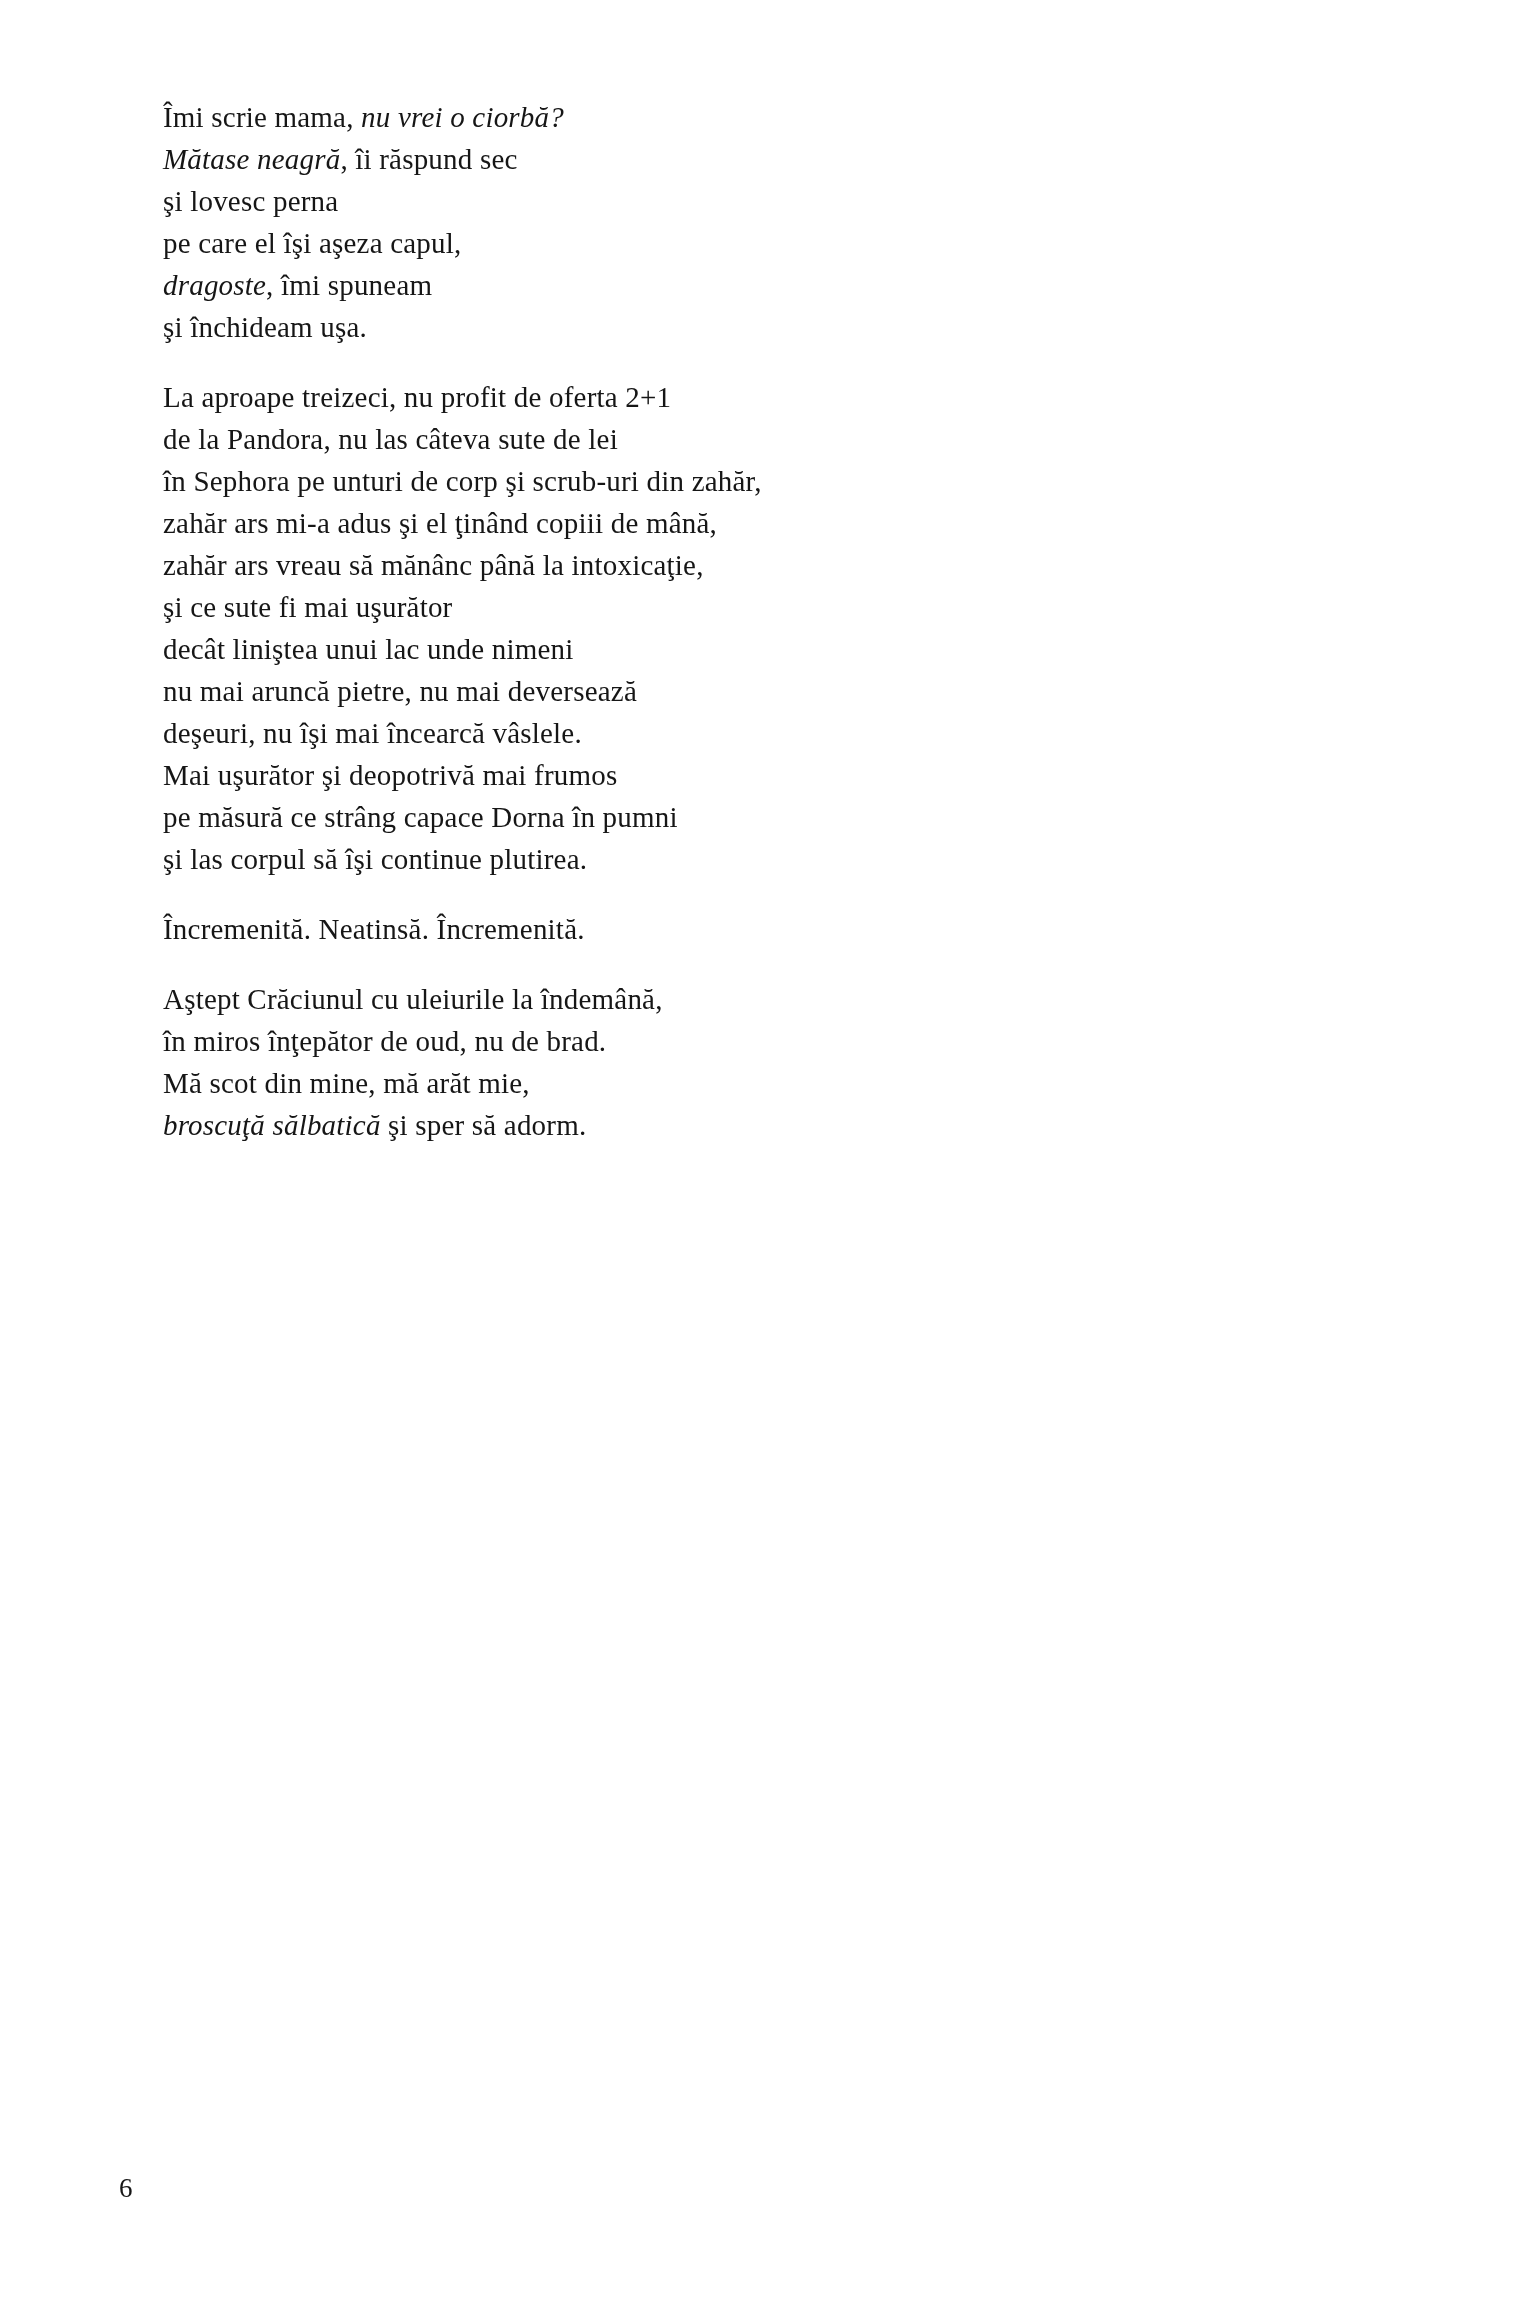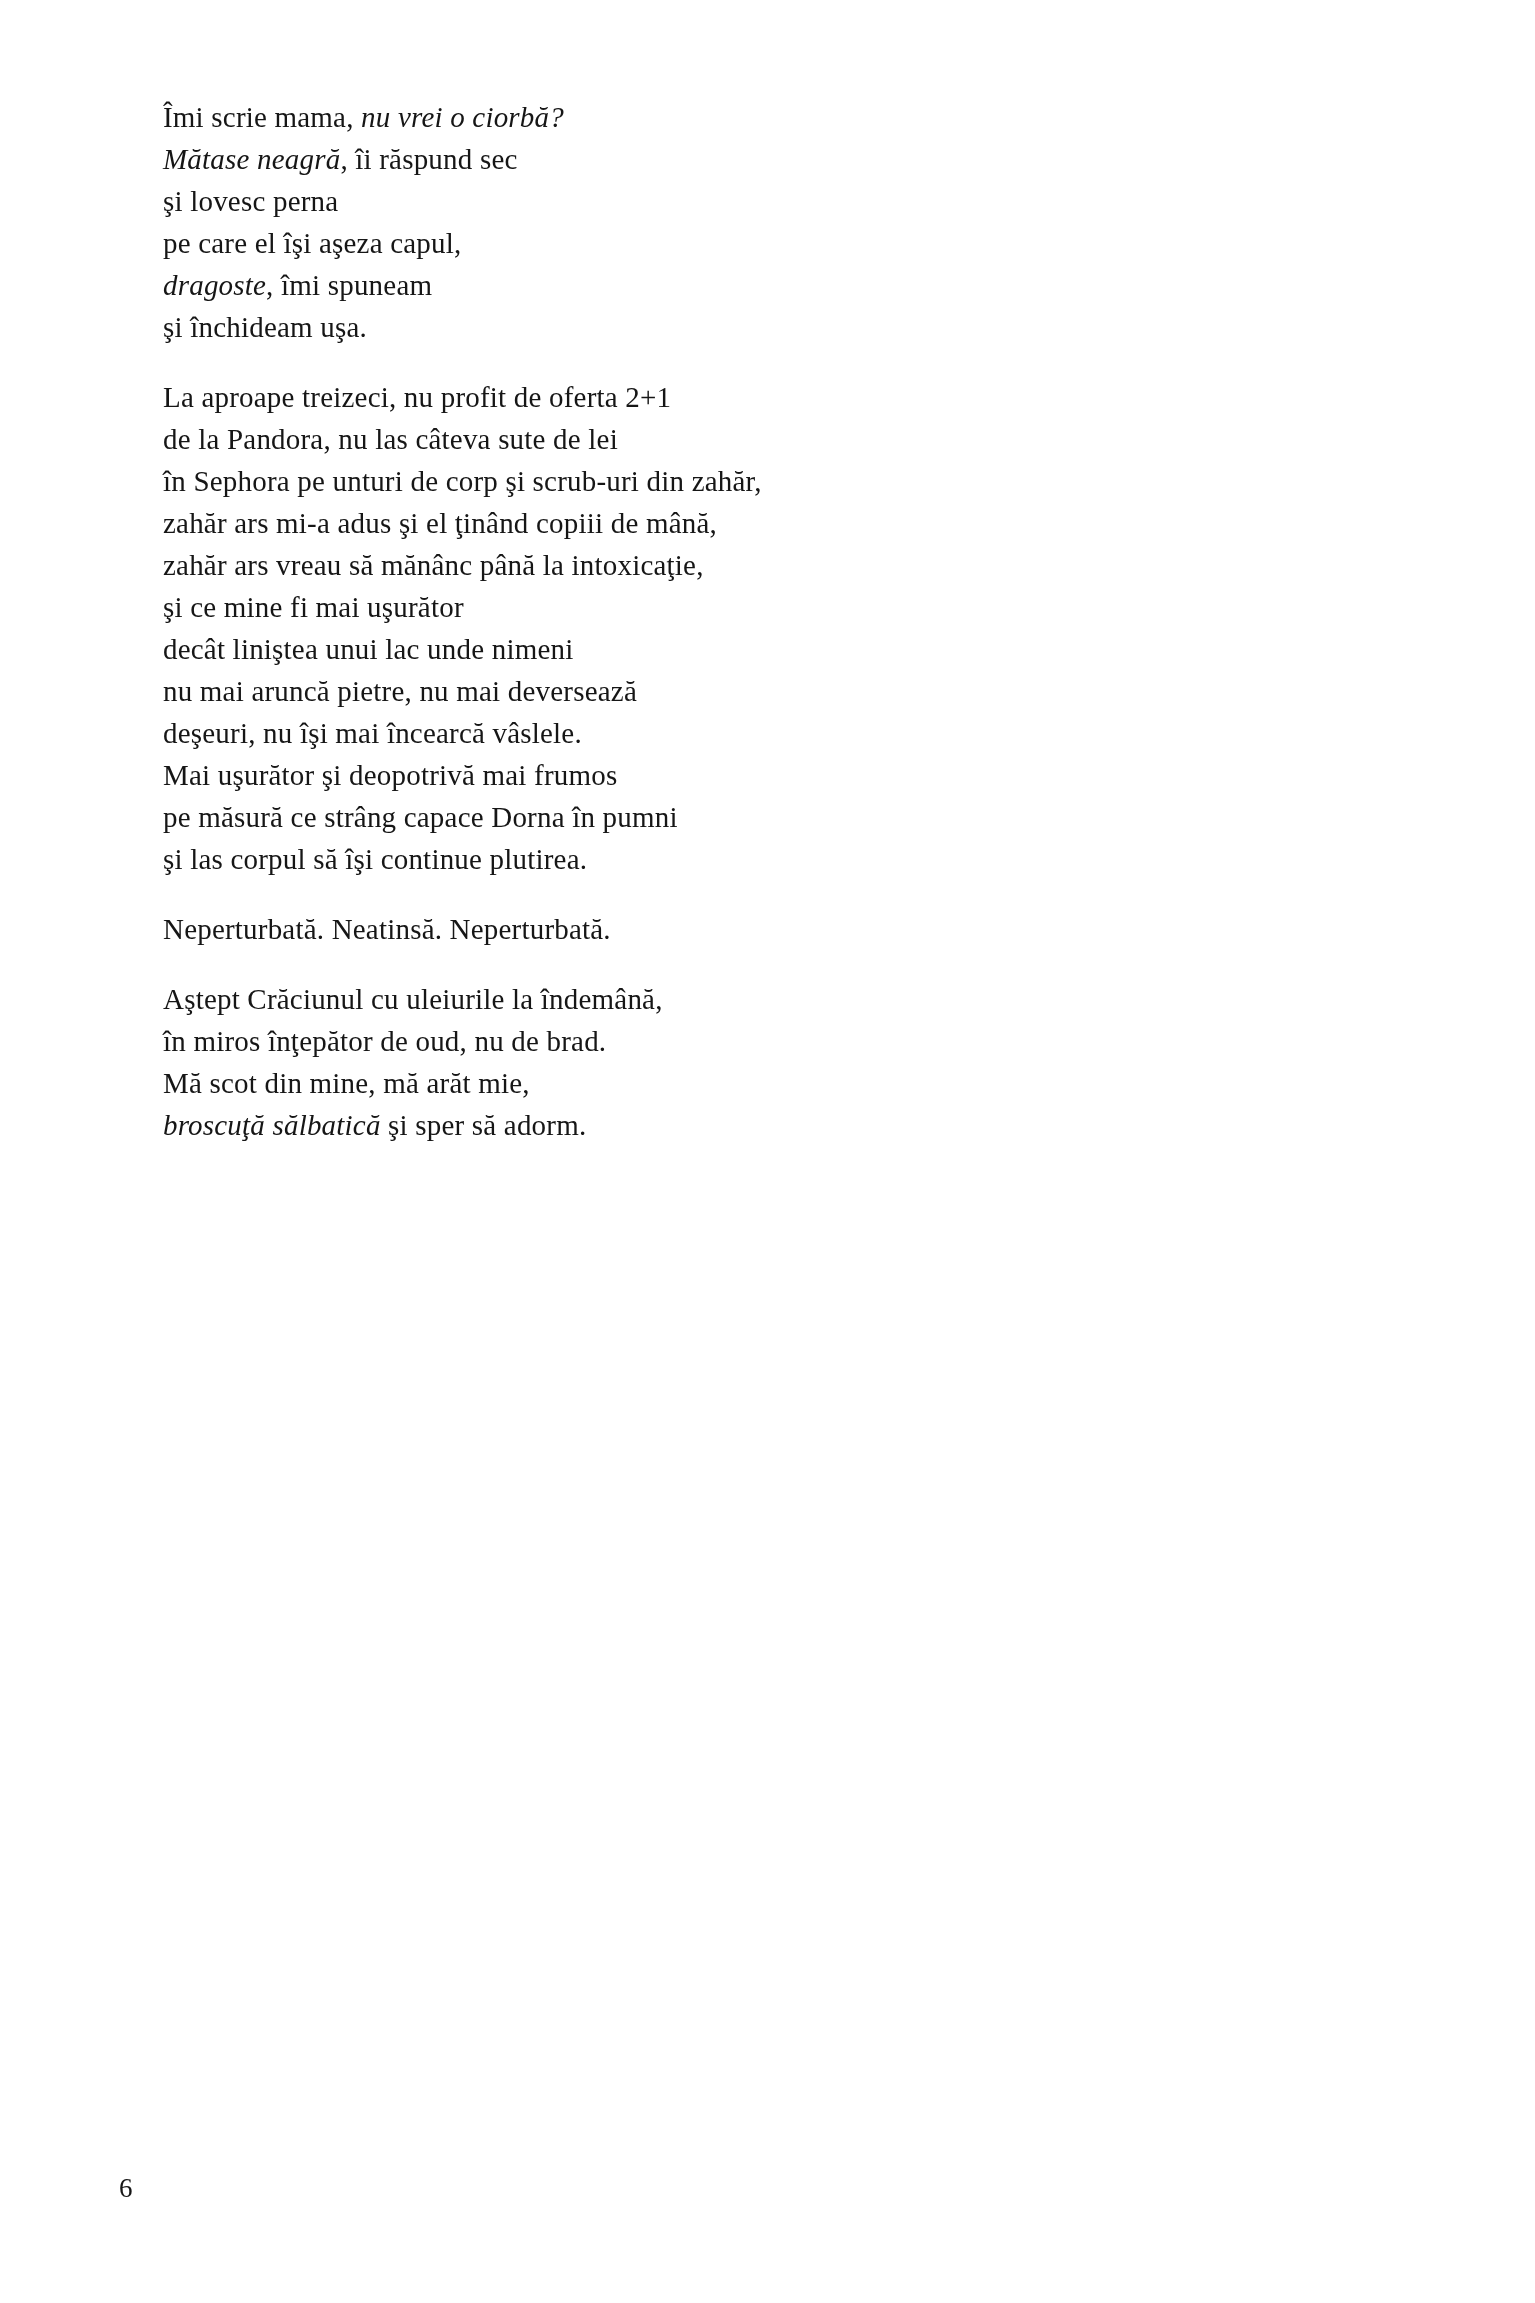--- a/index.html
+++ b/index.html
@@ -59,30 +59,30 @@
         <div class="line"><span>pe care el îşi aşeza capul,</span></div>
         <div class="line"><span class="it">dragoste</span><span>, îmi spuneam</span></div>
         <div class="line"><span>şi închideam uşa.</span></div>
       </div>
       <div class="stanza">
         <div class="line"><span>La aproape treizeci, nu profit de oferta 2+1</span></div>
         <div class="line"><span>de la Pandora, nu las câteva sute de lei</span></div>
         <div class="line"><span>în Sephora pe unturi de corp şi scrub-uri din zahăr,</span></div>
         <div class="line"><span>zahăr ars mi-a adus şi el ţinând copiii de mână,</span></div>
         <div class="line"><span>zahăr ars vreau să mănânc până la intoxicaţie,</span></div>
-        <div class="line"><span>şi ce mine fi mai uşurător</span></div>
+        <div class="line"><span>şi ce sute fi mai uşurător</span></div>
         <div class="line"><span>decât liniştea unui lac unde nimeni</span></div>
         <div class="line"><span>nu mai aruncă pietre, nu mai deversează</span></div>
         <div class="line"><span>deşeuri, nu îşi mai încearcă vâslele.</span></div>
         <div class="line"><span>Mai uşurător şi deopotrivă mai frumos</span></div>
         <div class="line"><span>pe măsură ce strâng capace Dorna în pumni</span></div>
         <div class="line"><span>şi las corpul să îşi continue plutirea.</span></div>
       </div>
       <div class="stanza">
-        <div class="line"><span>Neperturbată. Neatinsă. Neperturbată.</span></div>
+        <div class="line"><span>Încremenită. Neatinsă. Încremenită.</span></div>
       </div>
       <div class="stanza">
         <div class="line"><span>Aştept Crăciunul cu uleiurile la îndemână,</span></div>
         <div class="line"><span>în miros înţepător de oud, nu de brad.</span></div>
         <div class="line"><span>Mă scot din mine, mă arăt mie,</span></div>
         <div class="line"><span class="it">broscuţă sălbatică</span><span> şi sper să adorm.</span></div>
       </div>
     </div>
   <div class="page-number">6</div>
 </div>

